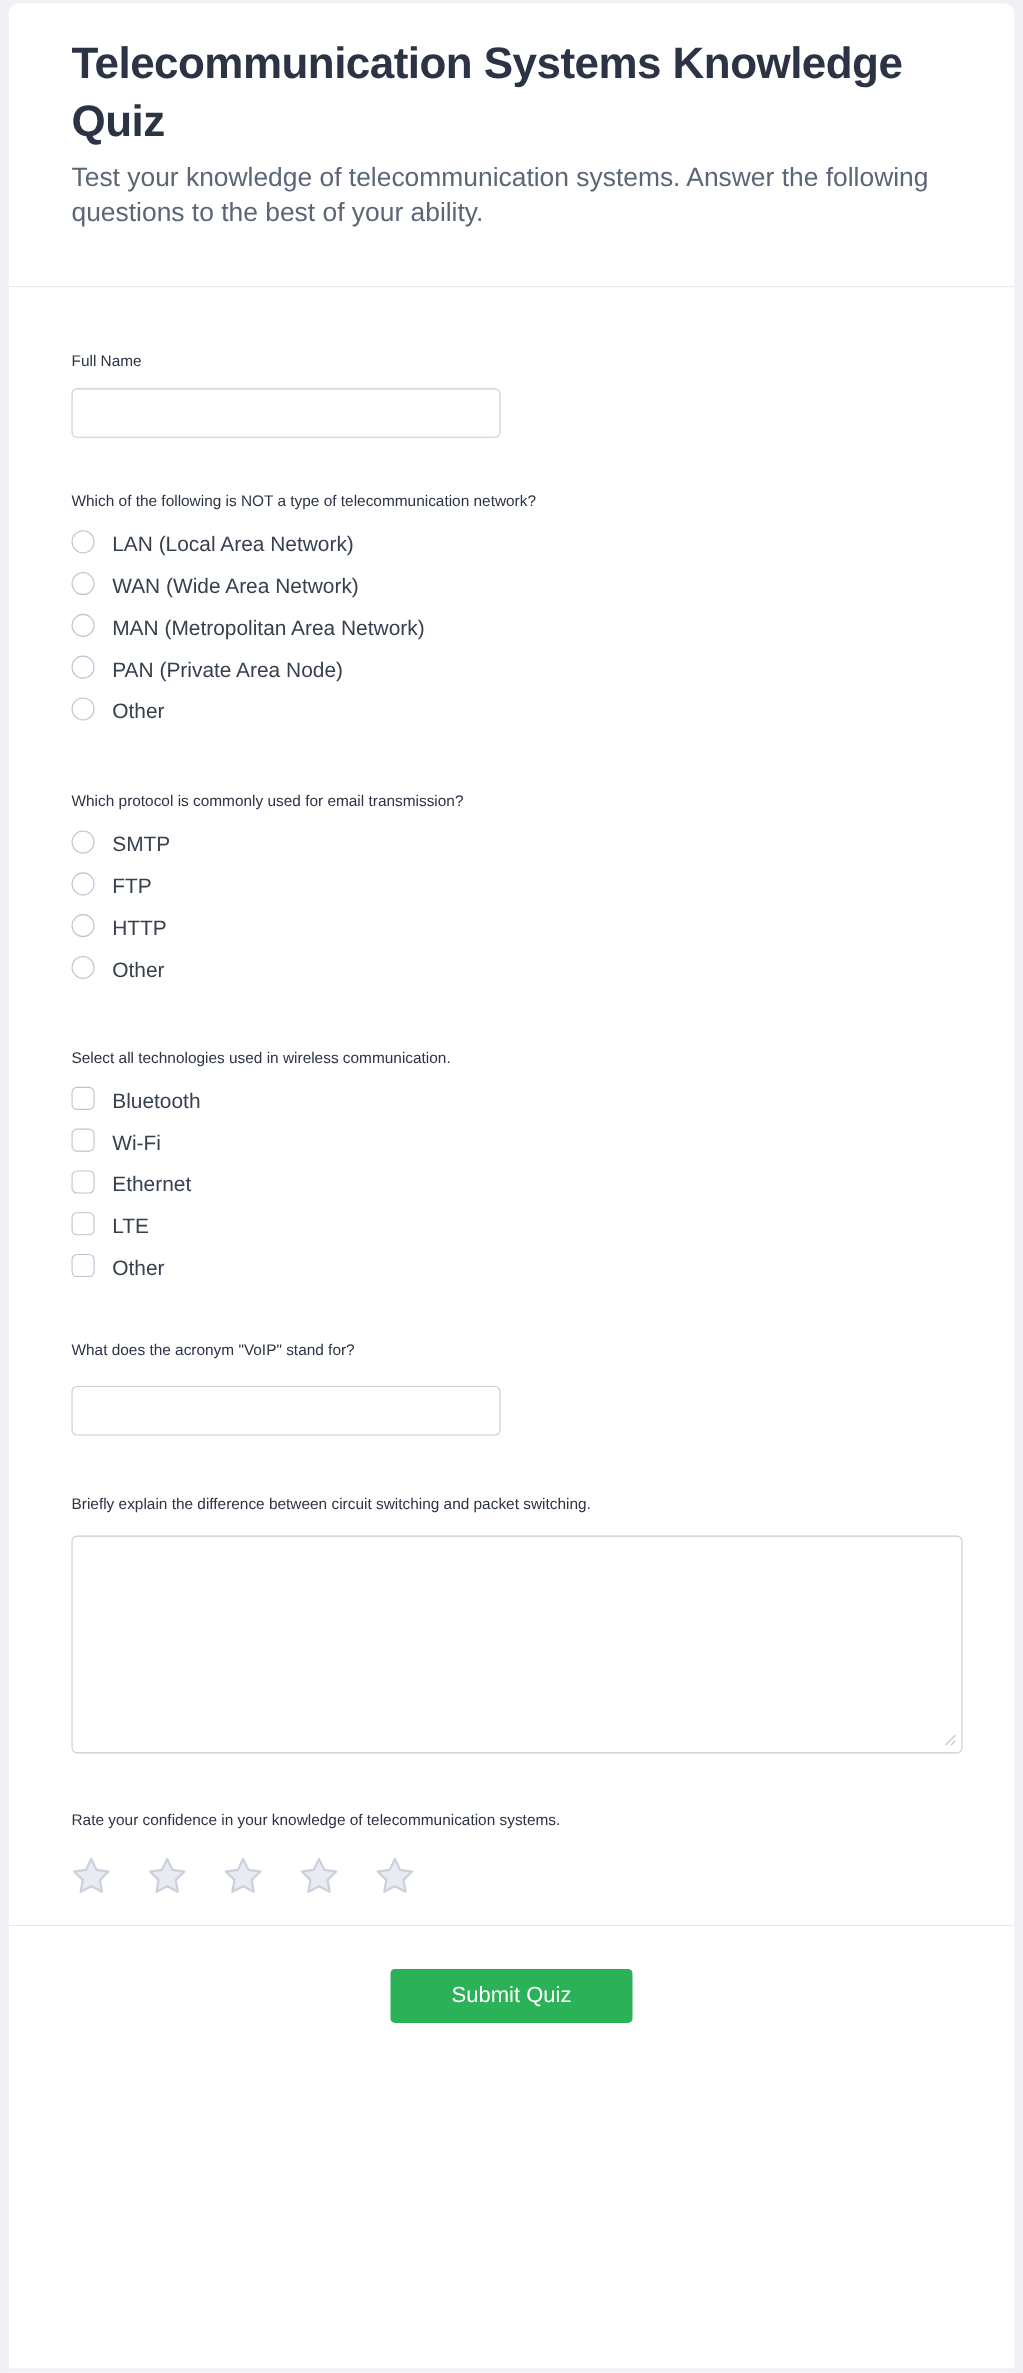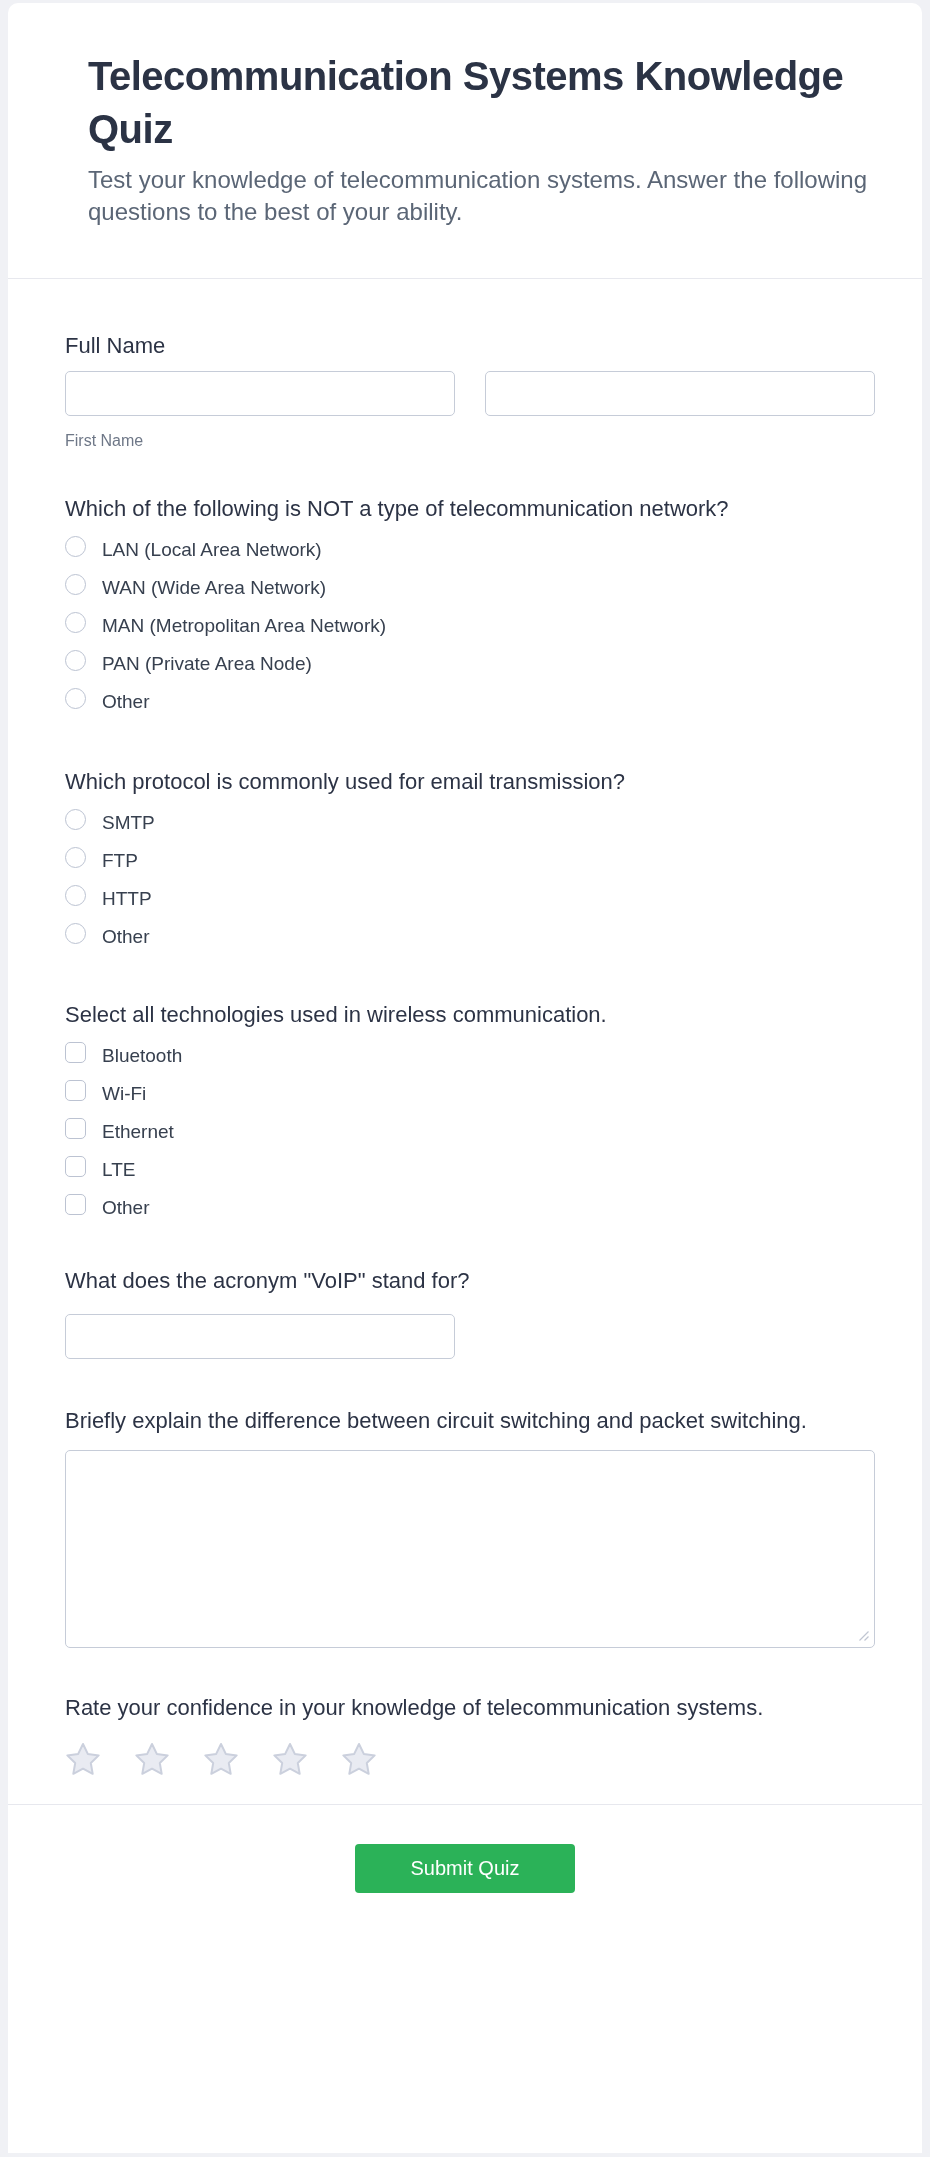--- a/index.html
+++ b/index.html
@@ -11,41 +11,41 @@
     color:#2c3345;
     overflow:hidden;
   }
   .card {
     background:#ffffff;
     margin:3px 8px 4px;
     width:914px;
     height:2150px;
     border-radius:10px 10px 0 0;
   }
-  .header { padding:47px 47px 50px 57px;margin-left:23px; }
+  .header { padding:29px 47px 50px 57px; }
   .form-title {
     font-size:40px;
     line-height:53px;
     font-weight:700;
     letter-spacing:-0.5px;
     color:#2b3345;
     max-width:790px;
   }
   .form-subtitle {
     margin-top:8px;
     font-size:24px;
     line-height:32px;
     color:#5b6676;
     max-width:790px;
   }
   .divider { height:1px; background:#e7e8ee; width:100%; }
   .form-body { padding:54px 47px 27px 57px; }
   .field { }
   .q-label {
-    font-size:22px;
+    font-size:14px;
     line-height:26px;
     font-weight:500;
     color:#2c3345;
     display:block;
   }
   .input-row { display:flex; gap:30px; }
   .col { width:390px; }
   .text-input {
     width:390px; height:45px;
     border:1px solid #c6ccd8;
@@ -129,24 +129,20 @@
 
   <div class="divider"></div>
 
   <div class="form-body">
 
     <div class="field" style="margin-bottom:44px">
       <span class="q-label">Full Name</span>
       <div class="input-row">
         <div class="col">
           <input type="text" class="text-input" style="margin-top: 12px;" value="">
-          <span class="sublabel">First Name</span>
-        </div>
-        <div class="col">
-          <input type="text" class="text-input" style="margin-top: 12px;" value="">
         </div>
       </div>
     </div>
 
 
     <div class="field" style="margin-bottom:53px">
       <span class="q-label">Which of the following is NOT a type of telecommunication network?</span>
       <div class="options">
         <div class="opt-row">
           <span class="radio"></span>

